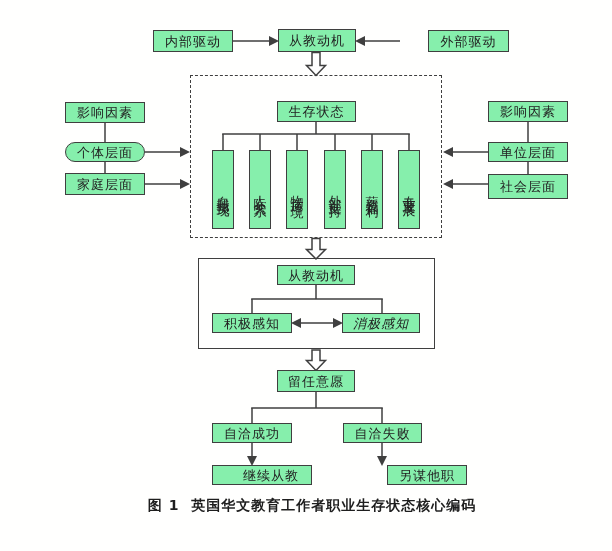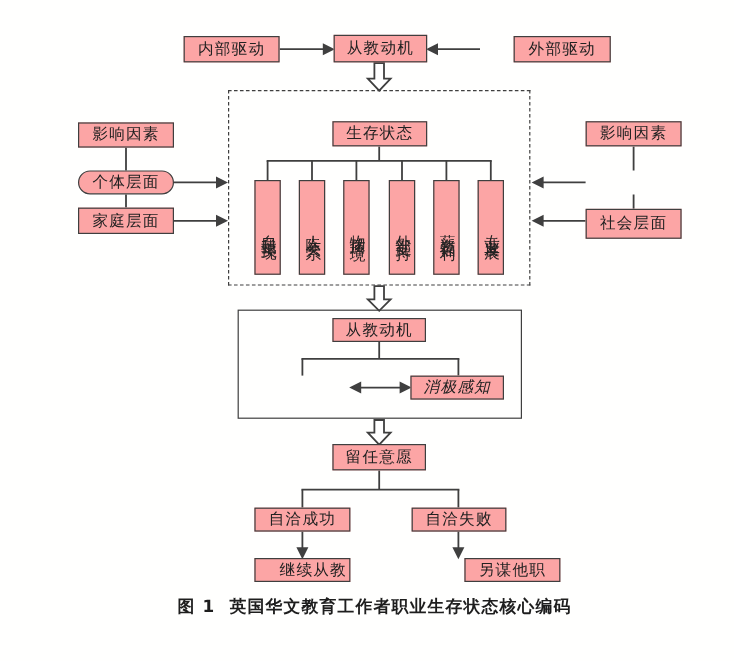--- a/index.html
+++ b/index.html
@@ -4,21 +4,21 @@
 <style>
   html,body{margin:0;padding:0;background:#ffffff;}
   #canvas{
     position:relative;width:612px;height:551px;background:#fffffe;
     font-family:"DejaVu Serif","Liberation Serif",serif;
     color:#222222;overflow:hidden;
   }
   #wires{position:absolute;left:0;top:0;width:612px;height:551px;}
   .box{
     position:absolute;box-sizing:border-box;
-    border:1.5px solid #3f3f3f;background:#fca5a5;
+    border:1.5px solid #3f3f3f;background:#86efac;
     display:flex;align-items:center;justify-content:center;
     font-size:13px;line-height:1;letter-spacing:1px;
     white-space:nowrap;color:#222222;
   }
   .dashedbox{
     position:absolute;box-sizing:border-box;
     border:1.6px dashed #3f3f3f;background:transparent;
   }
   .groupbox{
     position:absolute;box-sizing:border-box;
@@ -110,30 +110,32 @@
   <div class="box" style="left:277px;top:101px;width:79px;height:21px;text-align:right;">生存状态</div>
 
   <div class="box vbox" style="left:212px;top:150px;width:22px;height:79px;">自我实现</div>
   <div class="box vbox" style="left:249px;top:150px;width:22px;height:79px;">人际关系</div>
   <div class="box vbox" style="left:286px;top:150px;width:22px;height:79px;">物质环境</div>
   <div class="box vbox" style="left:324px;top:150px;width:22px;height:79px;">外部支持</div>
   <div class="box vbox" style="left:361px;top:150px;width:22px;height:79px;">薪资福利</div>
   <div class="box vbox" style="left:398px;top:150px;width:22px;height:79px;">专业发展</div>
 
   <div class="box" style="left:488px;top:101px;width:80px;height:21px;">影响因素</div>
+  <div class="box" style="left:488px;top:142px;width:80px;height:20px;">单位层面</div>
   <div class="box" style="left:488px;top:174px;width:80px;height:25px;text-align:right;">社会层面</div>
 
   <div class="groupbox" style="left:198px;top:258px;width:237px;height:91px;"></div>
   <div class="box" style="left:277px;top:265px;width:78px;height:20px;">从教动机</div>
+  <div class="box" style="left:212px;top:313px;width:80px;height:20px;">积极感知</div>
   <div class="box" style="left:342px;top:313px;width:78px;height:20px;font-style:italic;">消极感知</div>
 
   <div class="box" style="left:277px;top:370px;width:78px;height:22px;">留任意愿</div>
 
   <div class="box" style="left:212px;top:423px;width:80px;height:20px;">自洽成功</div>
   <div class="box" style="left:343px;top:423px;width:79px;height:20px;">自洽失败</div>
-  <div class="box" style="left:212px;top:465px;width:80px;height:20px;padding-left:18px;">继续从教</div>
+  <div class="box" style="left:212px;top:465px;width:100px;height:20px;padding-left:18px;">继续从教</div>
   <div class="box" style="left:343px;top:465px;width:80px;height:20px;margin-left:44px;">另谋他职</div>
 
   <div class="caption">
     <span>图 1</span>&nbsp;&nbsp;<span>英国华文教育工作者职业生存状态核心编码</span>
   </div>
 
 </div>
 
 </body></html>

